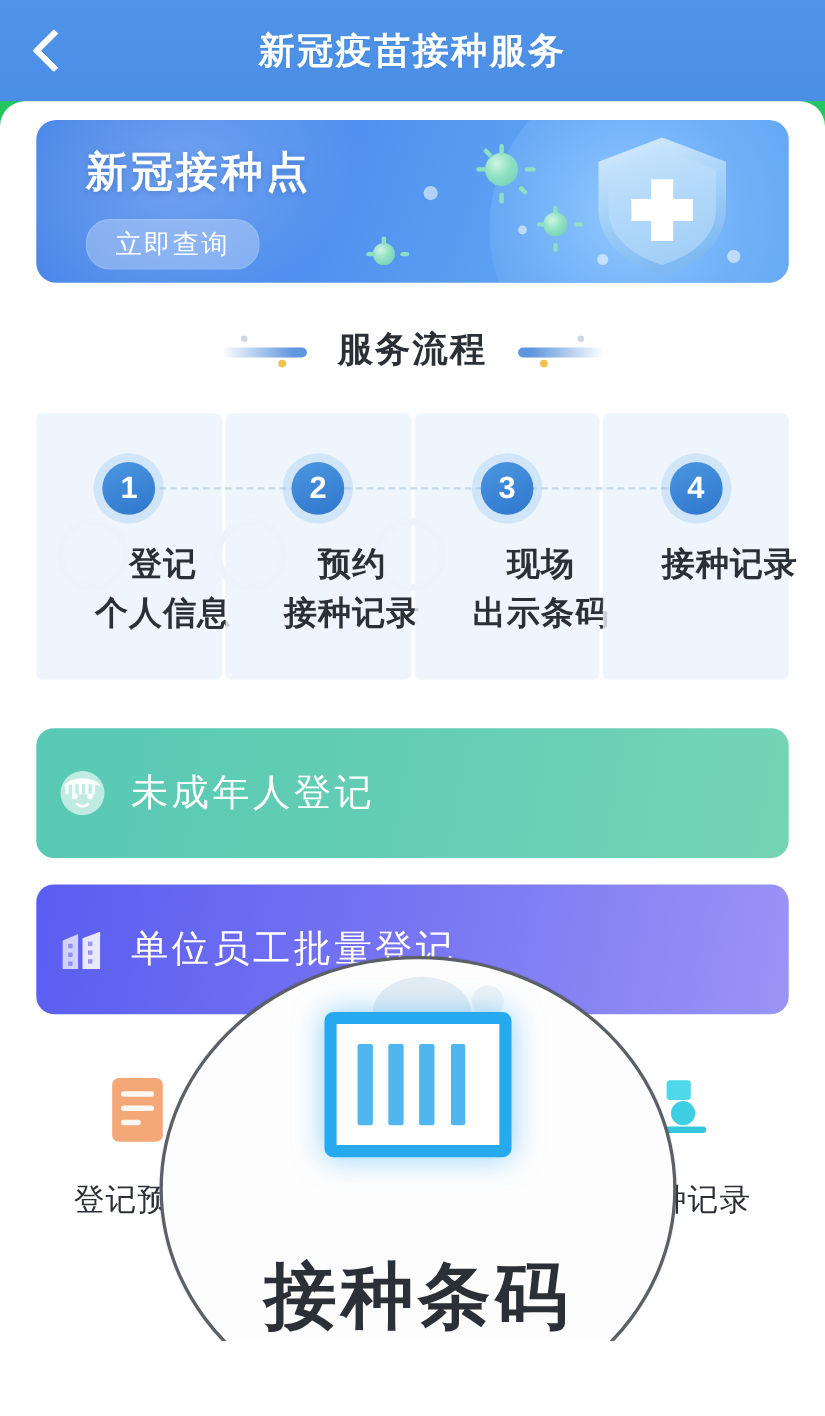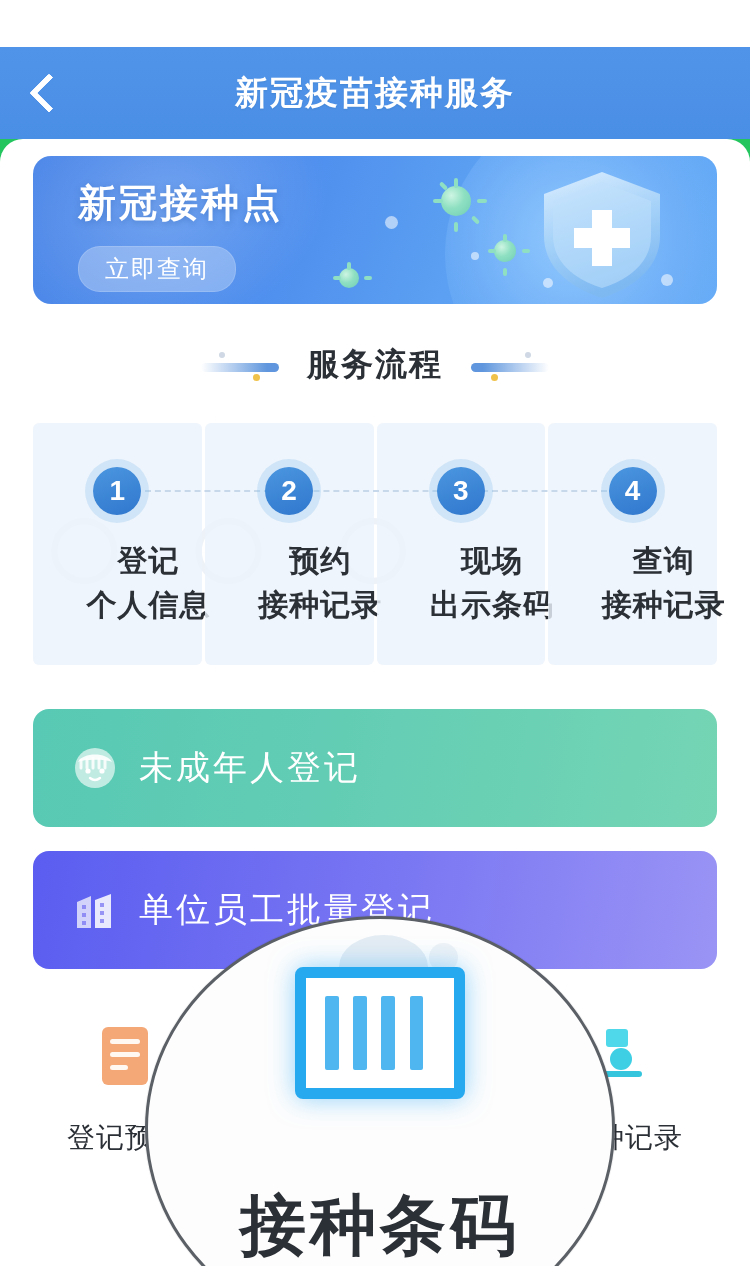--- a/index.html
+++ b/index.html
@@ -3,21 +3,21 @@
 <meta charset="utf-8">
 <style>
   html,body{margin:0;padding:0;}
   body{
     width:750px;height:1287px;
     background:#ffffff;
     font-family:"Liberation Sans","DejaVu Sans",sans-serif;
     overflow:hidden;
     position:relative;
   }
-  .phone{position:relative;width:750px;height:1219px;overflow:hidden;background:#22c55e;margin-top:47px;}
+  .phone{position:relative;width:750px;height:1219px;overflow:hidden;background:#22c55e;}
 
   
   .header{
     position:absolute;top:0;left:0;width:750px;height:92px;
     background:linear-gradient(180deg,#4f94e8 0%,#4a8fe6 100%);
     display:flex;align-items:center;justify-content:center;
   }
   .back-btn{
     position:absolute;left:22px;top:50%;transform:translateY(-50%);
     width:54px;height:54px;display:flex;align-items:center;justify-content:center;
@@ -115,21 +115,21 @@
     z-index:2;
   }
   .step-label{
     position:absolute;left:0;top:116px;width:100%;text-align:center;
     color:#2b2f36;font-size:30px;font-weight:700;line-height:44px;letter-spacing:1px;padding-left:31px;
   }
 
   
   .big-card{
     position:absolute;left:33px;width:684px;height:118px;border-radius:16px;
-    display:flex;align-items:center;padding-left:40px;box-sizing:border-box;gap:22px;
+    display:flex;align-items:center;padding-left:20px;box-sizing:border-box;gap:22px;
   }
   .card-green{top:570px;background:linear-gradient(100deg,#58c9b4 0%,#63cdb4 45%,#74d5b4 100%);}
   .card-purple{top:712px;background:linear-gradient(100deg,#5a5df0 0%,#7b78f3 55%,#9a94f5 100%);align-items:center;}
   .card-text{color:#ffffff;font-size:34px;letter-spacing:3px;font-weight:500;}
   .card-ico{width:44px;height:44px;position:relative;flex:none;}
 
   
   .quick{
     position:absolute;left:0;top:866px;width:750px;height:190px;display:flex;
   }
@@ -267,21 +267,20 @@
         <div class="step">
           <div class="num">3</div>
           <div class="step-label">
             <div>现场</div>
             <div>出示条码</div>
           </div>
         </div>
         <div class="step">
           <div class="num">4</div>
           <div class="step-label">
-            <div>查询</div>
             <div>接种记录</div>
           </div>
         </div>
       </div>
       <div class="dash-line"></div>
     </div>
 
     <div class="big-card card-green">
       <div class="card-ico">
         <svg width="44" height="44" viewBox="0 0 44 44">

